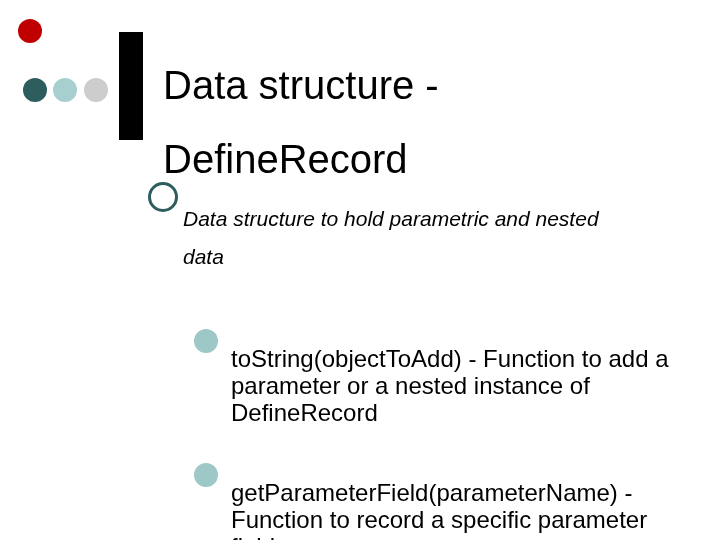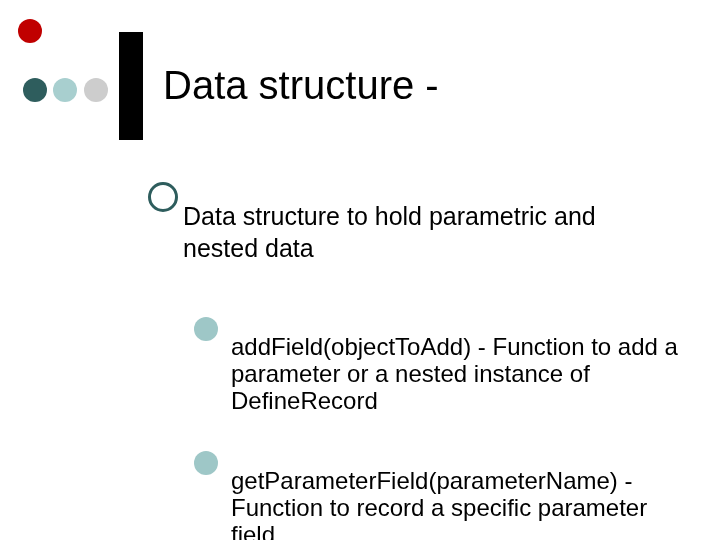--- a/index.html
+++ b/index.html
@@ -38,23 +38,24 @@
     color: #000000; letter-spacing: 0;
     white-space: nowrap;
   }
 
   .body { position: absolute; left: 122px; top: 152px; }
 
   .l1-item {
     position: relative;
     padding-left: 25px;
     width: 500px;
-    font-size: 25px;
-    line-height: 32px;
+    font-size: 21px;
+    line-height: 38px;
     margin-bottom: 3px;
+    font-style: italic;
   }
   .l1-item .text { display: block; max-width: 470px; }
   .l1-bullet {
     position: absolute; left: 2px; top: 6px;
     width: 7px; height: 7px;
     border: 3px solid #2e5d5d;
     border-radius: 50%;
     background: #ffffff;
   }
 
@@ -83,35 +84,36 @@
   <span class="corner-dot"></span>
 
   <span class="deco-dot d1"></span>
   <span class="deco-dot d2"></span>
   <span class="deco-dot d3"></span>
 
   <div class="vline"></div>
 
   <div class="title">
     <div>Data structure -</div>
+    <div>DefineRecord</div>
   </div>
 
   <div class="body">
 
     <div class="l1-item">
       <span class="l1-bullet"></span>
       <span class="text">Data structure to hold parametric and nested data</span>
     </div>
 
 
     <div class="l2-list">
 
       <div class="l2-item">
         <span class="l2-bullet"></span>
-        <span class="text">addField(objectToAdd) - Function to add a parameter or a nested instance of DefineRecord</span>
+        <span class="text">toString(objectToAdd) - Function to add a parameter or a nested instance of DefineRecord</span>
       </div>
 
 
       <div class="l2-item">
         <span class="l2-bullet"></span>
         <span class="text">getParameterField(parameterName) - Function to record a specific parameter field</span>
       </div>
 
       <div class="l2-item">
         <span class="l2-bullet"></span>

